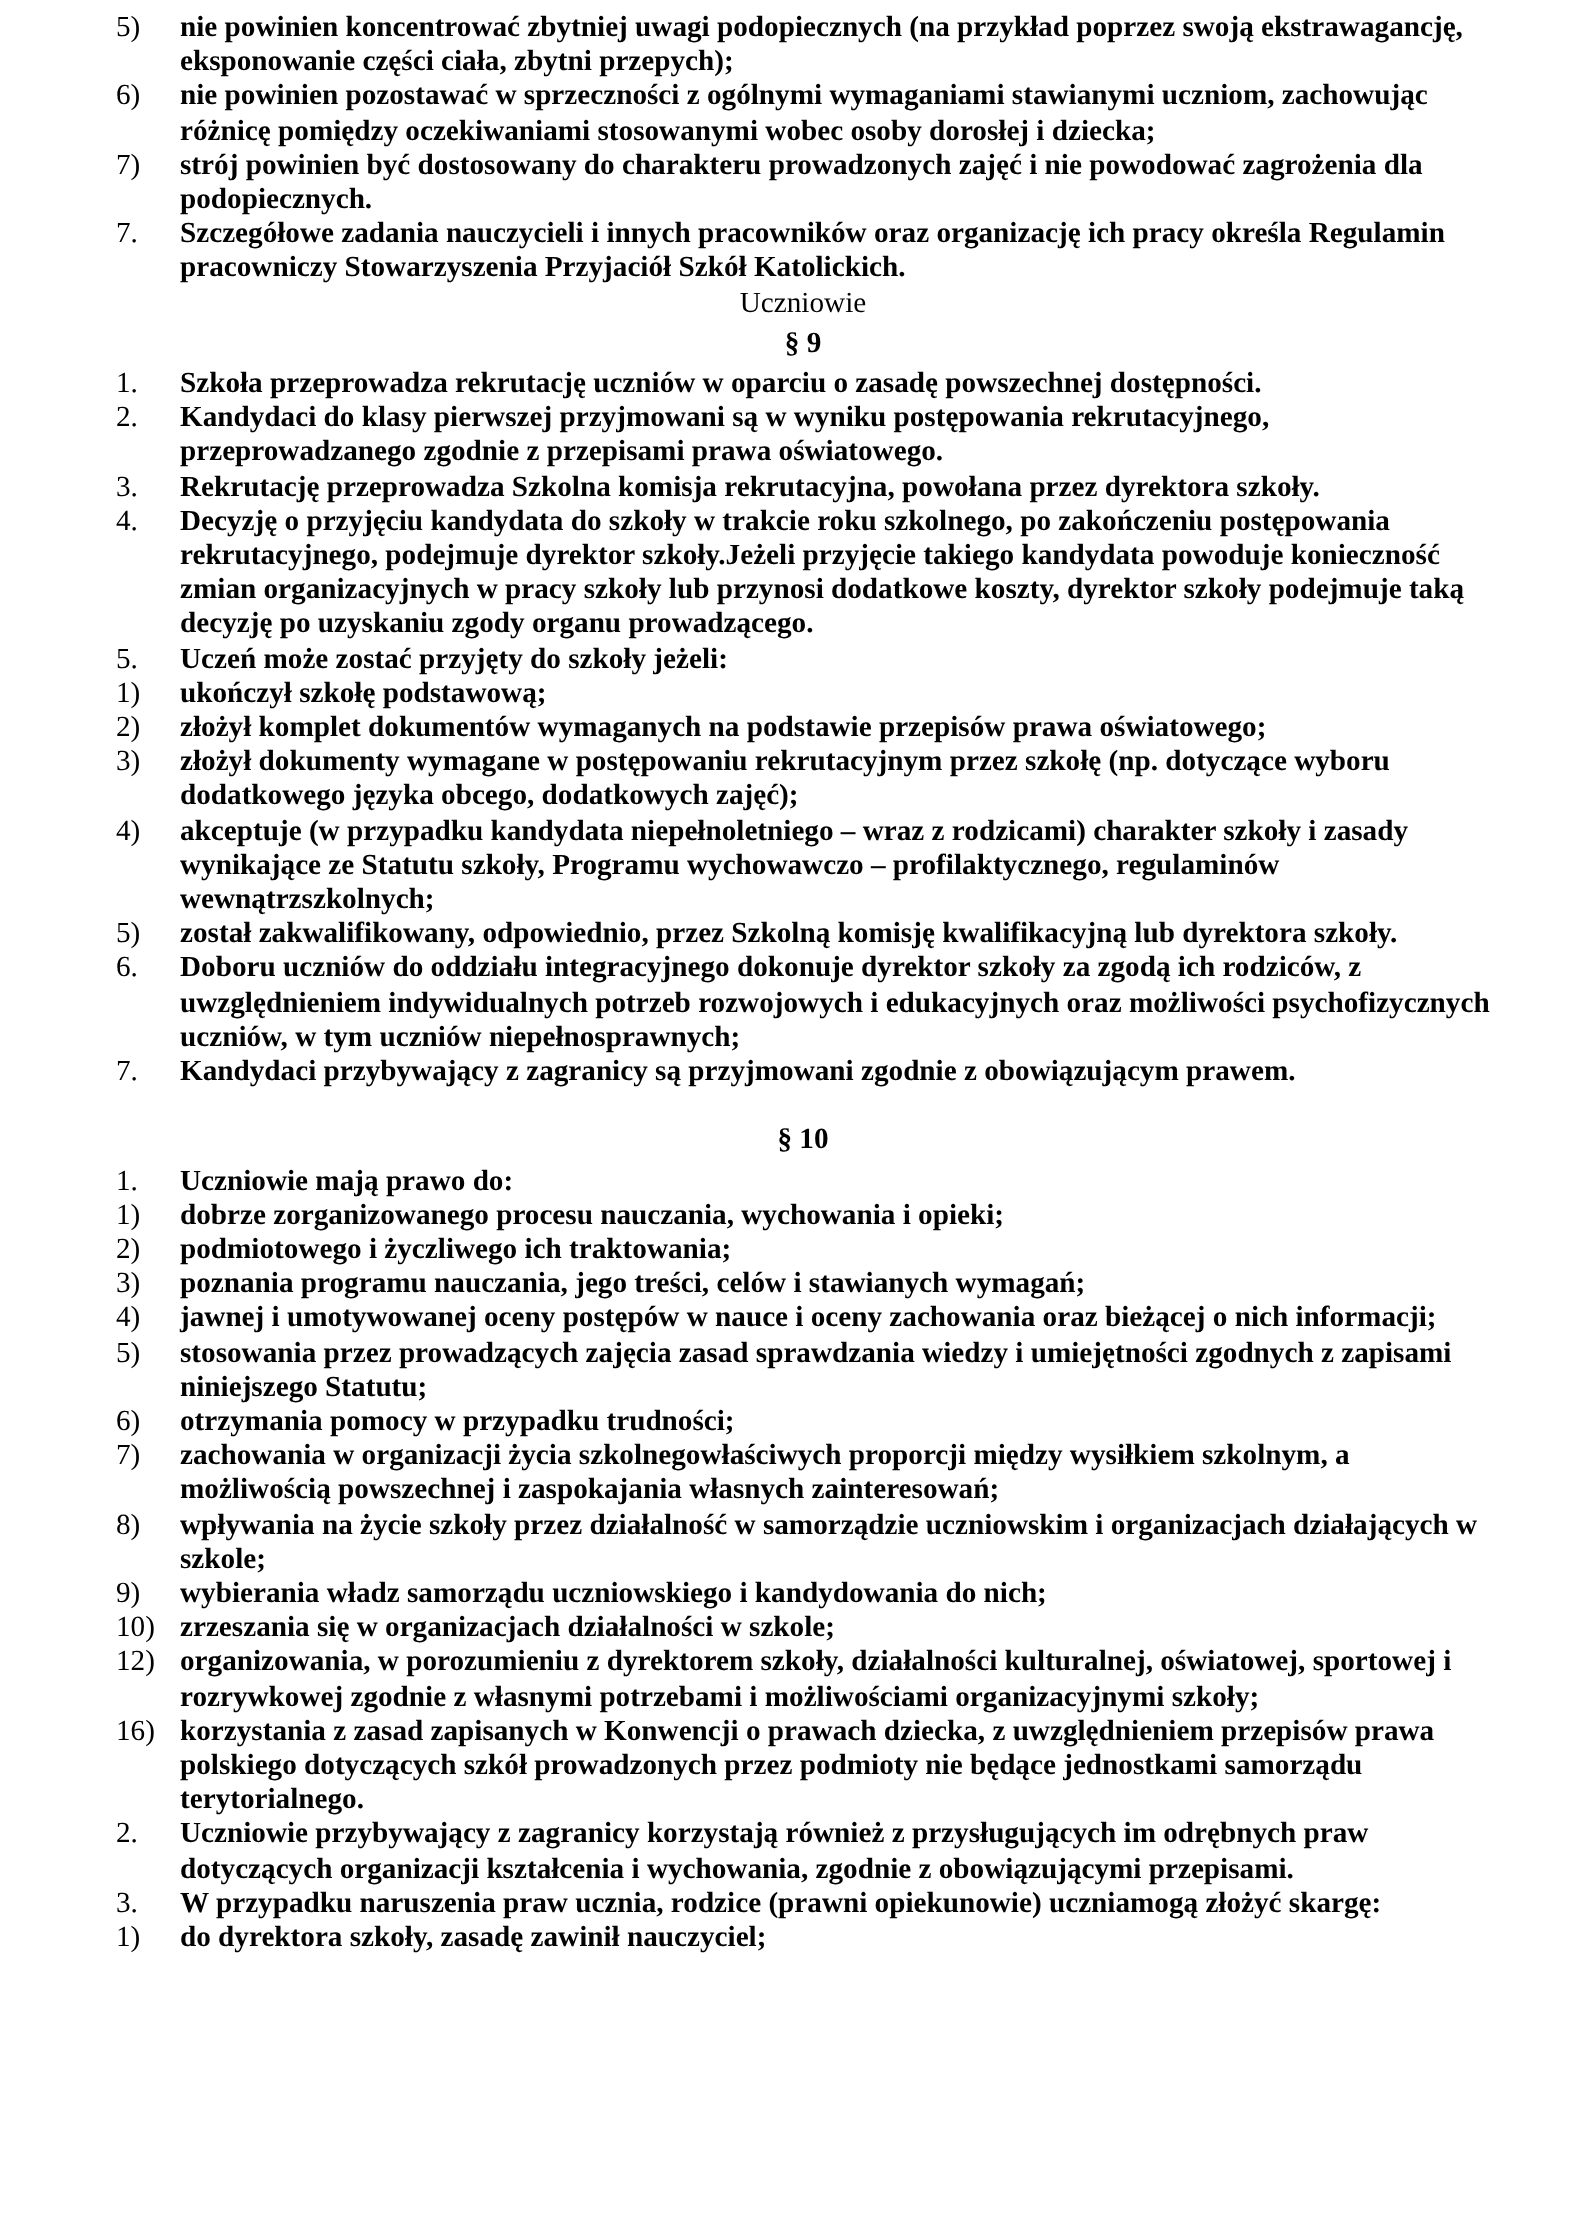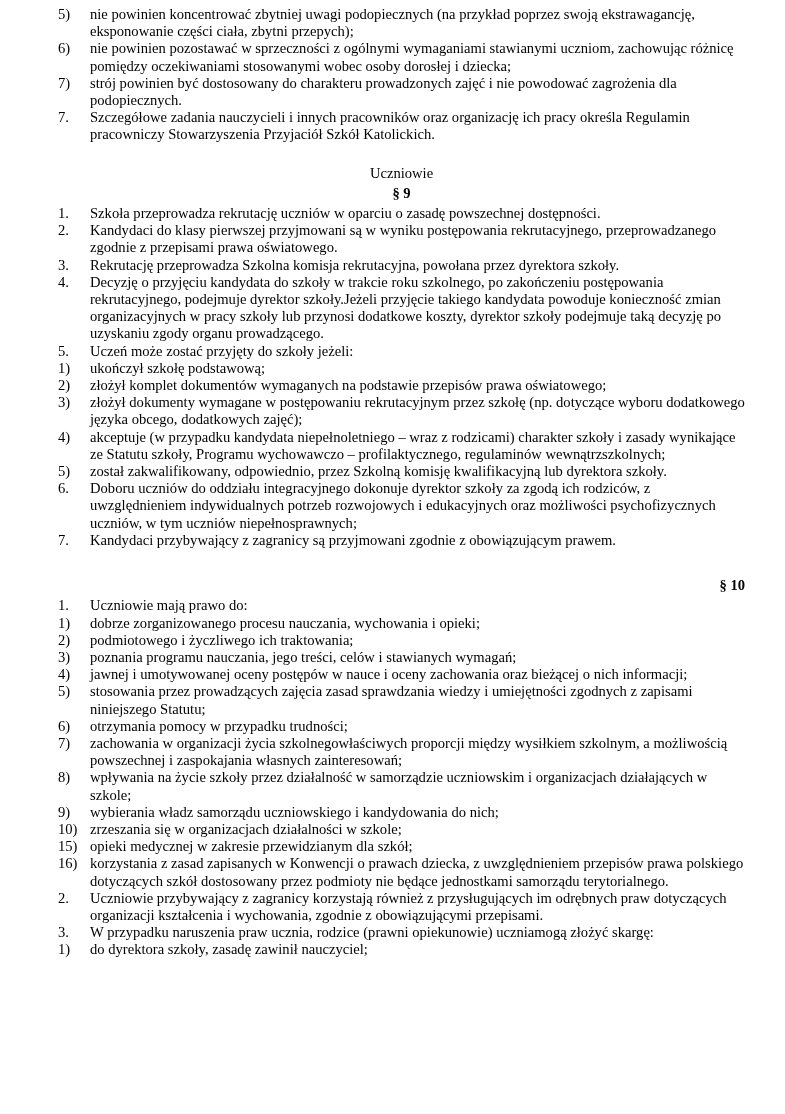--- a/index.html
+++ b/index.html
@@ -24,36 +24,36 @@
       display: flex;
       align-items: flex-start;
     }
     .num {
       flex: 0 0 32px;
       width: 32px;
     }
     .txt {
       flex: 1 1 auto;
       white-space: normal;
+      font-weight: bold;
     }
     .heading {
       text-align: center;
       margin: 0;
     }
     .heading.title {
-      margin-top: 21px;
+      margin-top: 0;
       margin-bottom: 3px;
     }
     .heading.para {
       font-weight: bold;
       margin-bottom: 3px;
     }
     .heading.para.spaced {
-      margin-top: 28px;
-      text-align: right;
+      margin-top: 17px;
     }
   </style>
 </head>
 <body>
 
 <div class="page">
   <div id="top-list">
       <div class="item">
         <span class="num">5)</span>
         <span class="txt">nie powinien koncentrować zbytniej uwagi podopiecznych (na przykład poprzez swoją ekstrawagancję, eksponowanie części ciała, zbytni przepych);</span>
@@ -166,26 +166,26 @@
       </div>
       <div class="item">
         <span class="num">9)</span>
         <span class="txt">wybierania władz samorządu uczniowskiego i kandydowania do nich;</span>
       </div>
       <div class="item">
         <span class="num">10)</span>
         <span class="txt">zrzeszania się w organizacjach działalności w szkole;</span>
       </div>
       <div class="item">
-        <span class="num">15)</span>
-        <span class="txt">opieki medycznej w zakresie przewidzianym dla szkół;</span>
+        <span class="num">12)</span>
+        <span class="txt">organizowania, w porozumieniu z dyrektorem szkoły, działalności kulturalnej, oświatowej, sportowej i rozrywkowej zgodnie z własnymi potrzebami i możliwościami organizacyjnymi szkoły;</span>
       </div>
       <div class="item">
         <span class="num">16)</span>
-        <span class="txt">korzystania z zasad zapisanych w Konwencji o prawach dziecka, z uwzględnieniem przepisów prawa polskiego dotyczących szkół dostosowany przez podmioty nie będące jednostkami samorządu terytorialnego.</span>
+        <span class="txt">korzystania z zasad zapisanych w Konwencji o prawach dziecka, z uwzględnieniem przepisów prawa polskiego dotyczących szkół prowadzonych przez podmioty nie będące jednostkami samorządu terytorialnego.</span>
       </div>
       <div class="item">
         <span class="num">2.</span>
         <span class="txt">Uczniowie przybywający z zagranicy korzystają również z przysługujących im odrębnych praw dotyczących organizacji kształcenia i wychowania, zgodnie z obowiązującymi przepisami.</span>
       </div>
       <div class="item">
         <span class="num">3.</span>
         <span class="txt">W przypadku naruszenia praw ucznia, rodzice (prawni opiekunowie) uczniamogą złożyć skargę:</span>
       </div>
       <div class="item">

